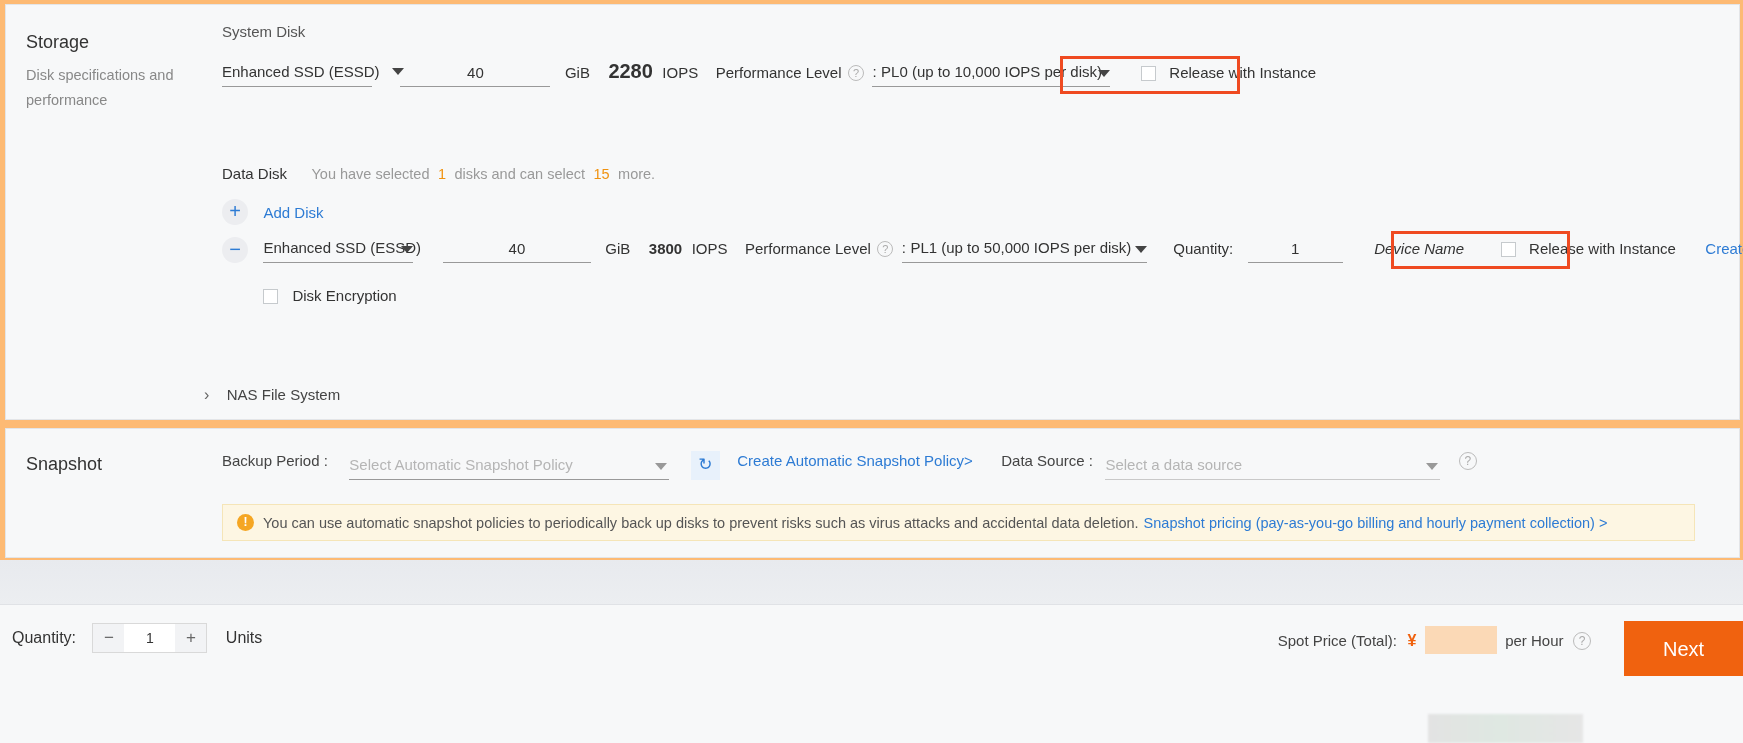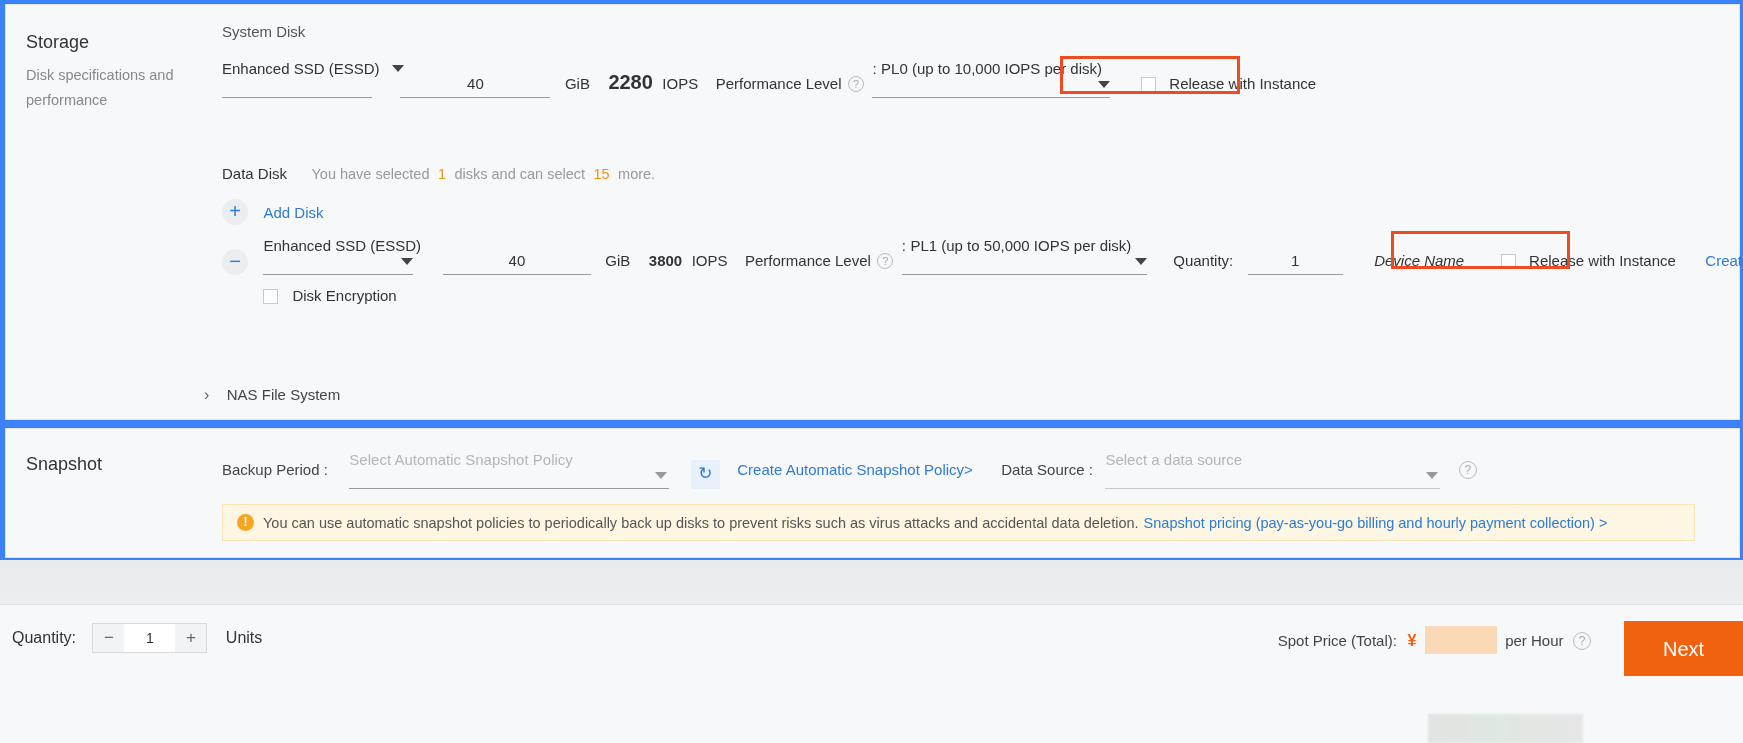--- a/index.html
+++ b/index.html
@@ -7,21 +7,21 @@
     margin: 0; padding: 0;
     width: 1743px; height: 743px;
     background: #eef0f4;
     font-family: "Liberation Sans", sans-serif;
     color: #333;
     overflow: hidden;
   }
   .page {
     position: relative;
     width: 1743px; height: 743px;
-    background: #3b82f6;
+    background: #fdba74;
   }
 
   
   .card {
     position: absolute;
     left: 5px;
     width: 1735px;
     background: #f7f8f9;
     border: 1px solid #e3e5e8;
   }
@@ -57,21 +57,21 @@
     font-size: 15px;
     color: #333;
     padding: 2px 4px 5px 4px;
     outline: none;
   }
 
   .sel {
     position: relative;
     display: inline-block;
     border-bottom: 1px solid #999;
-    padding-bottom: 19px;
+    padding-bottom: 5px;
     vertical-align: bottom;
   }
   .sel .txt { font-size: 15px; color: #333; }
   .sel .ph { font-size: 15px; color: #b5b5b5; }
   .caret {
     display: inline-block;
     width: 0; height: 0;
     border-left: 6px solid transparent;
     border-right: 6px solid transparent;
     border-top: 7px solid #444;

